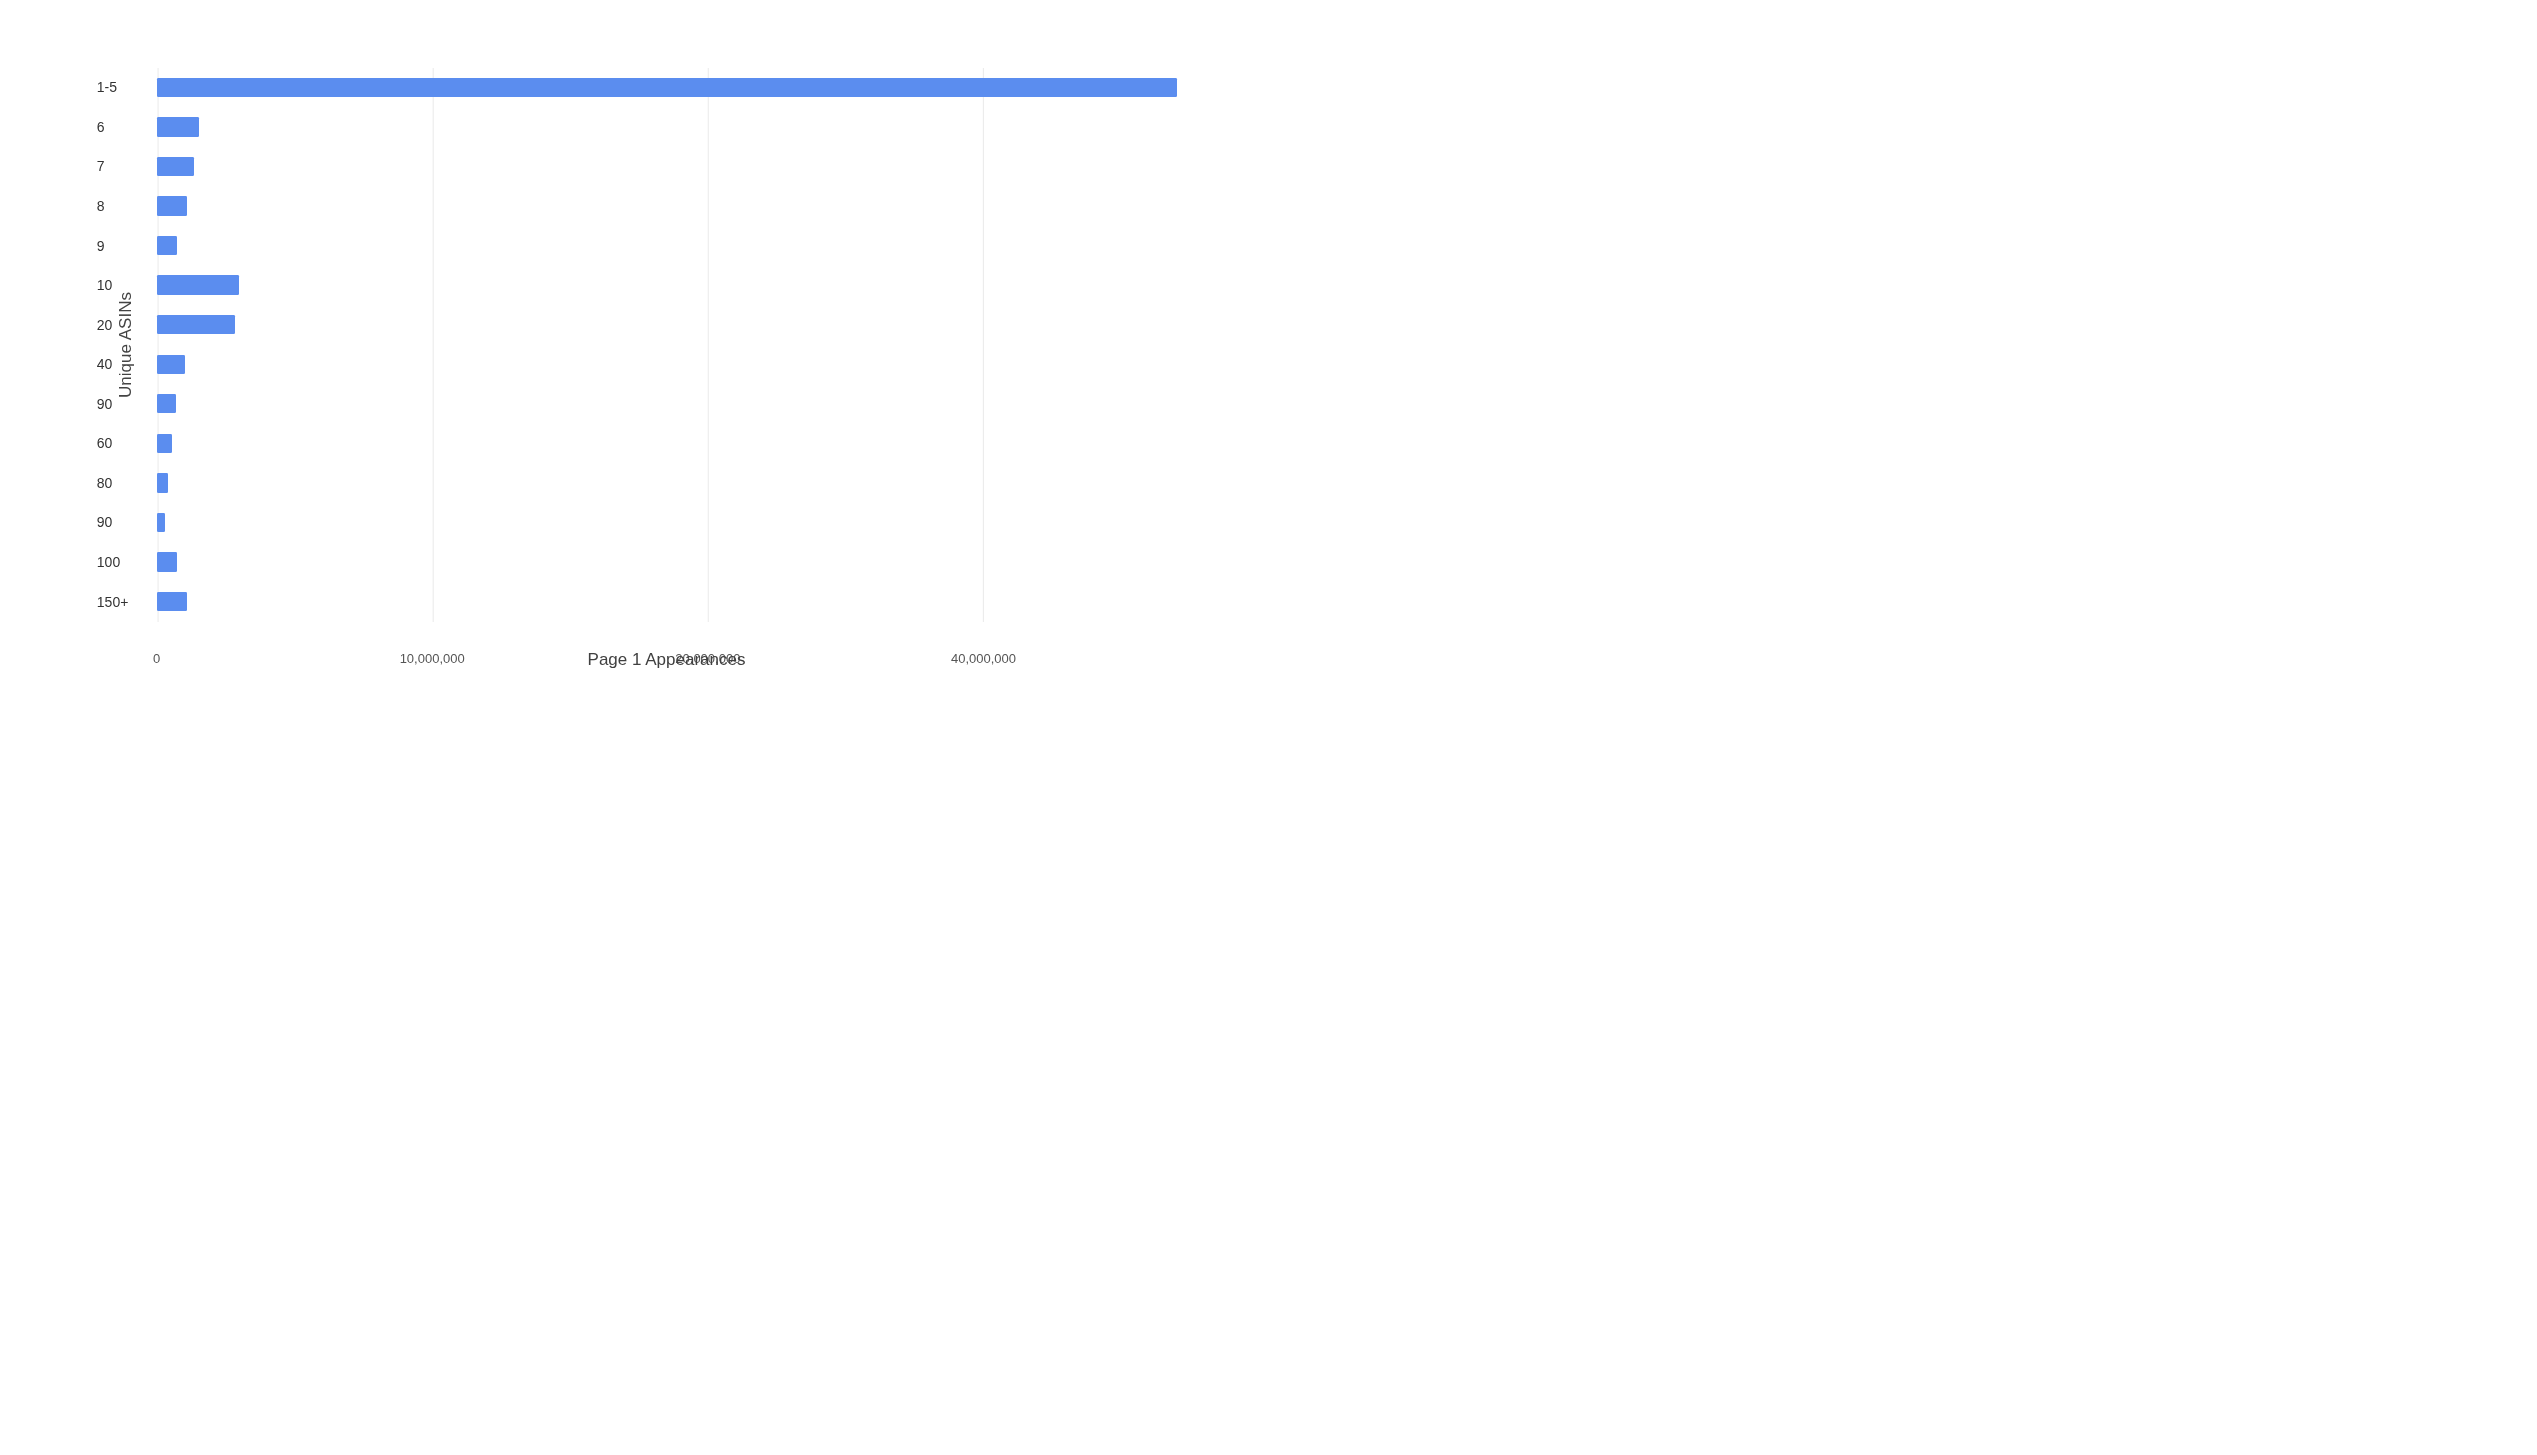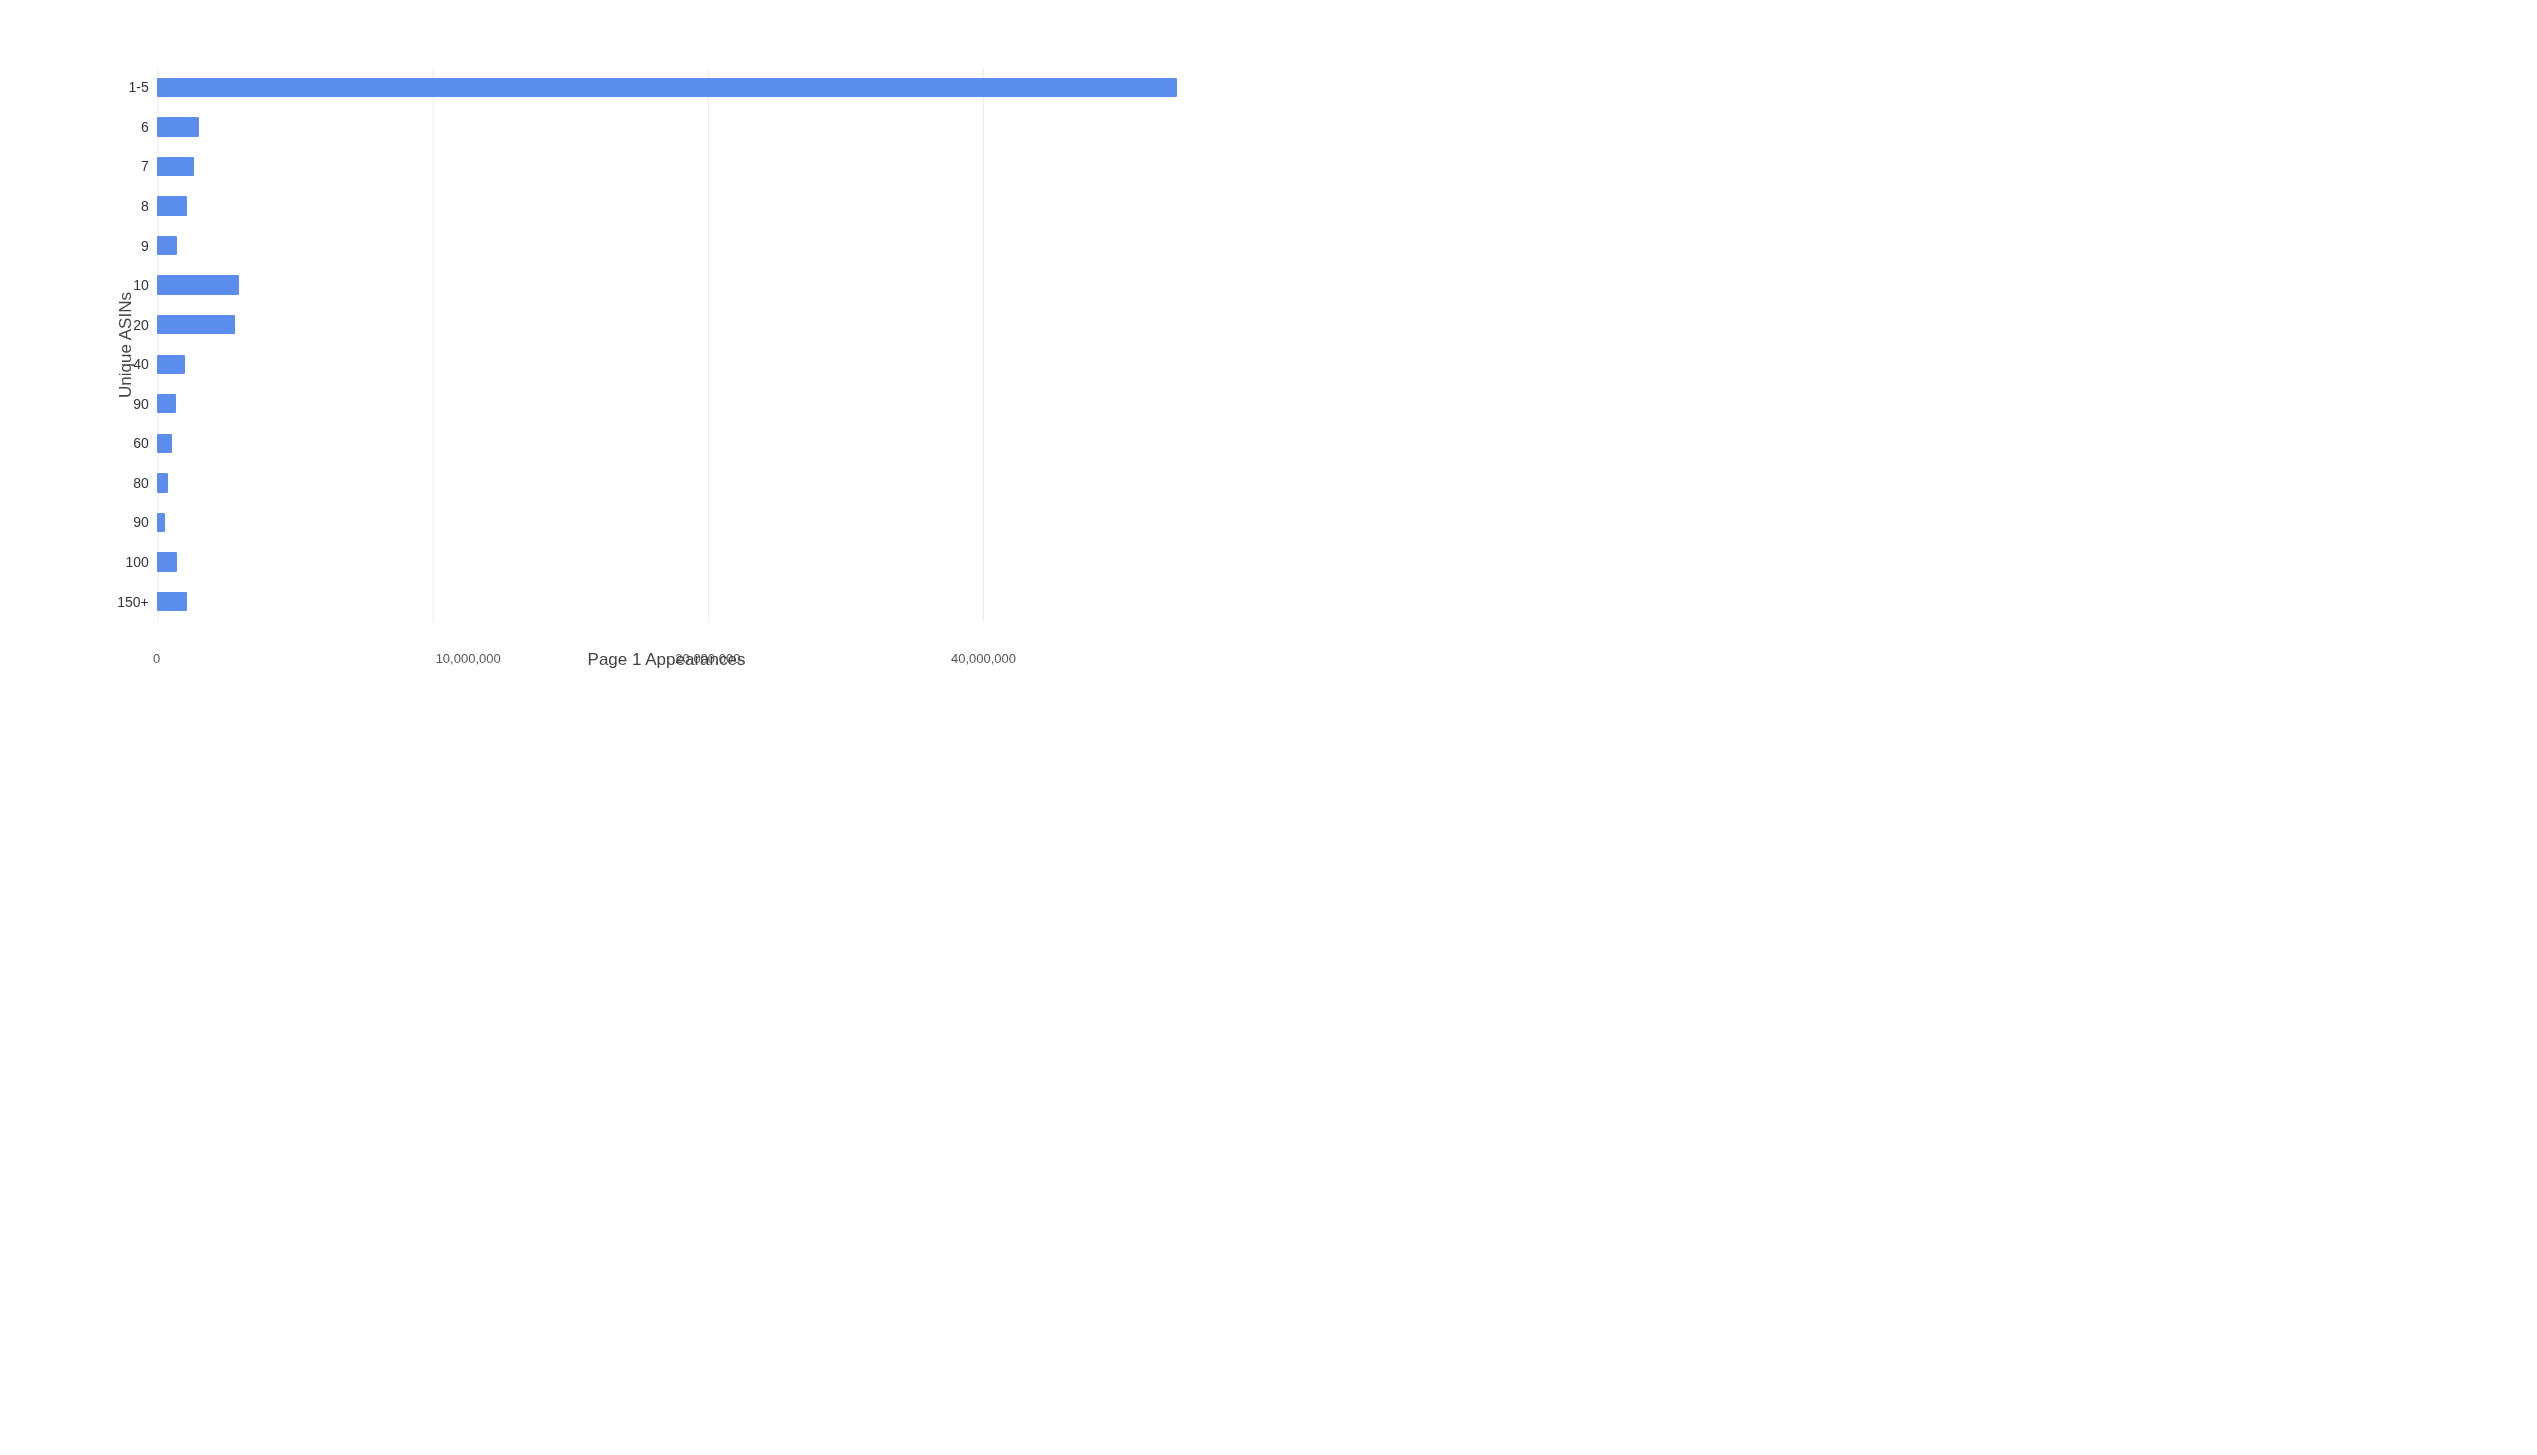--- a/index.html
+++ b/index.html
@@ -54,21 +54,21 @@
     .bar-row {
       display: flex;
       align-items: center;
       height: 26px;
       position: relative;
     }
     .bar-label {
       position: absolute;
       right: calc(100% + 7.7px);
       width: 52px;
-      text-align: right;
+      text-align: left;
       font-size: 14px;
       color: #333;
       white-space: nowrap;
     }
     .bar {
       height: 19.4px;
       background: #5b8def;
       border-radius: 1.3px;
       position: relative;
     }
@@ -162,21 +162,21 @@
           <div class="bar" style="width: 2.02703%; background: rgb(91, 141, 239);"></div>
         </div>
         <div class="bar-row">
           <div class="bar-label">150+</div>
           <div class="bar" style="width: 2.97297%; background: rgb(91, 141, 239);"></div>
         </div>
       </div>
 
     <div class="x-axis-ticks" id="x-axis-ticks">
     <span class="tick-label" style="position: absolute; left: 0%;">0</span>
-        <span class="tick-label" style="position: absolute; left: 27.027%; margin-left: 36px;">10,000,000</span>
+        <span class="tick-label" style="position: absolute; left: 27.027%;">10,000,000</span>
         <span class="tick-label" style="position: absolute; left: 54.0541%;">20,000,000</span>
         <span class="tick-label" style="position: absolute; left: 81.0811%;">40,000,000</span>
       </div>
 
     <div class="x-axis-label">Page 1 Appearances</div>
   </div>
 </div>
 
 
 </body></html>

